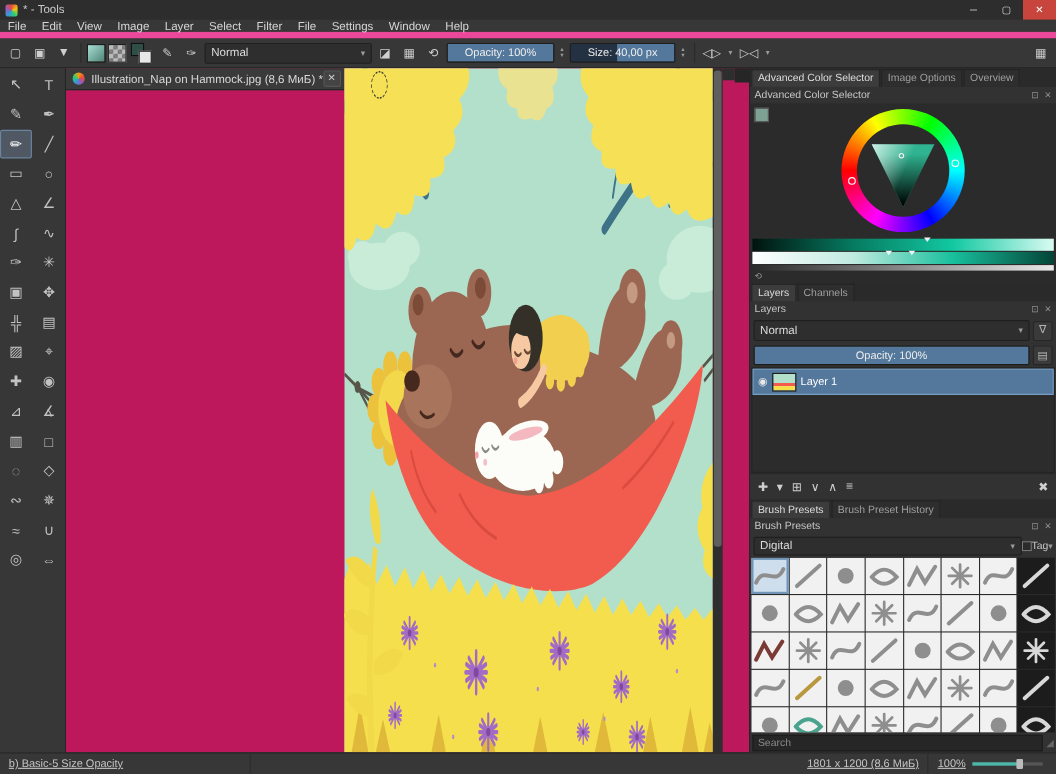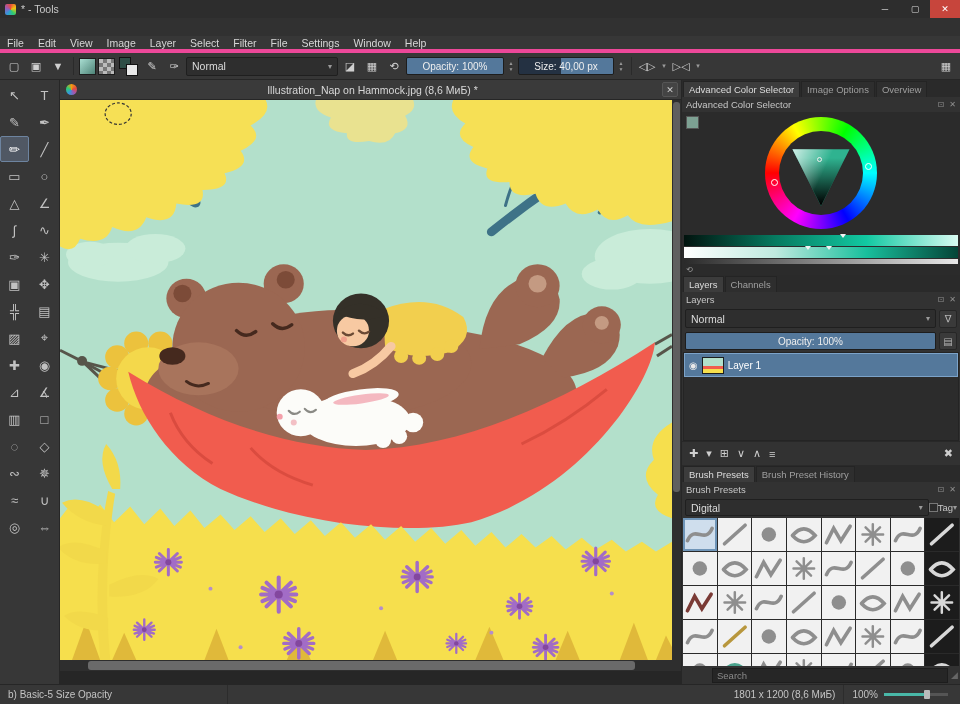--- a/index.html
+++ b/index.html
@@ -9,21 +9,21 @@
 
   
   .titlebar{height:18px;background:#2d2d2d;display:flex;align-items:center;color:#c9c9c9;font-size:10.5px;flex:0 0 18px;}
   .app-icon{width:11px;height:11px;margin:0 5px 0 5px;border-radius:2px;
     background:conic-gradient(#e74c3c,#f1c40f,#2ecc71,#3498db,#9b59b6,#e74c3c);}
   .titlebar .tspacer{flex:1;}
   .win-btn{width:30px;height:18px;display:flex;align-items:center;justify-content:center;color:#ddd;font-size:9px;}
   .win-btn.close{background:#c7453c;color:#fff;}
 
   
-  .menubar{height:17px;background:#373737;display:flex;align-items:center;font-size:10.5px;color:#d6d6d6;border-bottom:4px solid #ec4899;flex:0 0 17px;margin-top:18px;}
+  .menubar{height:17px;background:#373737;display:flex;align-items:center;font-size:10.5px;color:#d6d6d6;border-bottom:6px solid #ec4899;flex:0 0 17px;}
   .menu-item{padding:0 7px;height:100%;display:flex;align-items:center;}
 
   
   .toolbar{height:27px;background:#373737;display:flex;align-items:center;padding:0 4px;gap:2px;border-bottom:1px solid #262626;flex:0 0 27px;}
   .tb-btn{min-width:20px;height:20px;display:flex;align-items:center;justify-content:center;color:#cfcfcf;font-size:11px;border-radius:2px;}
   .tb-btn.small{min-width:10px;font-size:7px;color:#9a9a9a;}
   .tb-sep{width:1px;height:18px;background:#2a2a2a;margin:0 3px;}
   .swatch{width:17px;height:17px;border:1px solid #1d1d1d;}
   .swatch.checker{background-image:linear-gradient(45deg,#777 25%,transparent 25%,transparent 75%,#777 75%),linear-gradient(45deg,#777 25%,transparent 25%,transparent 75%,#777 75%);background-position:0 0,4px 4px;background-size:8px 8px;background-color:#bbb;}
   .fgbg{width:19px;height:19px;position:relative;margin:0 2px;}
@@ -36,21 +36,21 @@
   .slider span{position:relative;z-index:1;white-space:nowrap;}
   .spin{width:10px;height:18px;display:flex;flex-direction:column;align-items:center;justify-content:center;color:#9a9a9a;font-size:5px;line-height:6px;}
 
   
   .main{flex:1;display:flex;min-height:0;}
 
   .toolbox{width:60px;background:#373737;border-right:1px solid #262626;display:grid;grid-template-columns:repeat(2,1fr);align-content:start;padding-top:2px;gap:1px;}
   .tool{height:26px;display:flex;align-items:center;justify-content:center;color:#c2c2c2;font-size:13px;}
   .tool.sel{background:#505864;border:1px solid #6d84a0;border-radius:2px;color:#fff;}
 
-  .canvas-region{flex:1;display:flex;flex-direction:column;min-width:0;background:#be185d;}
+  .canvas-region{flex:1;display:flex;flex-direction:row;min-width:0;background:#be185d;}
   .doc-tabbar{height:20px;background:#3a3a3a;display:flex;align-items:center;border-bottom:1px solid #262626;color:#d8d8d8;font-size:10.5px;flex:0 0 20px;}
   .doc-icon{width:11px;height:11px;border-radius:50%;margin:0 6px;background:conic-gradient(#f39c12,#e74c3c,#9b59b6,#3498db,#2ecc71,#f39c12);}
   .doc-title{flex:1;text-align:center;white-space:nowrap;overflow:hidden;}
   .doc-close{width:16px;height:15px;margin-right:3px;display:flex;align-items:center;justify-content:center;border:1px solid #555;color:#ccc;font-size:9px;background:#444;border-radius:2px;}
   .canvas-row{flex:1;display:flex;min-height:0;}
   .canvas{flex:1;min-width:0;}
   .canvas svg{display:block;width:100%;height:100%;}
   .vscroll{width:9px;background:#2e2e2e;position:relative;}
   .vscroll .handle{position:absolute;top:2px;bottom:30%;left:1px;right:1px;background:#5f5f5f;border-radius:3px;}
   .hscroll{height:11px;background:#2e2e2e;position:relative;flex:0 0 11px;}
@@ -103,28 +103,28 @@
   .filter-row .combo{flex:1;height:17px;}
   .cb{width:9px;height:9px;border:1px solid #777;background:#2b2b2b;}
   .tag-label{font-size:9.5px;color:#c6c6c6;}
 
   .brush-grid{flex:1.7;margin:0 1px;background:#2a2a2a;display:grid;grid-template-columns:repeat(8,1fr);grid-auto-rows:33px;gap:1px;overflow:hidden;min-height:0;}
   .bcell{background:#f1f1f1;}
   .bcell svg{width:100%;height:100%;display:block;}
   .bcell.dark{background:#1c1c1c;}
   .bcell.sel{outline:2px solid #6f95b8;outline-offset:-2px;background:#cfdeed;}
 
-  .search-row{height:18px;display:flex;align-items:center;background:#323232;padding:1px 2px;gap:3px;flex:0 0 18px;margin-left:28px;}
+  .search-row{height:18px;display:flex;align-items:center;background:#323232;padding:1px 2px;gap:3px;flex:0 0 18px;}
   .search-input{flex:1;height:15px;background:#262626;border:1px solid #1d1d1d;color:#bdbdbd;font-size:9.5px;padding:0 4px;outline:none;font-family:inherit;}
   .search-input::placeholder{color:#8a8a8a;}
   .grip{color:#666;font-size:9px;}
 
   
   .statusbar{height:20px;background:#373737;border-top:1px solid #262626;display:flex;align-items:center;font-size:10px;color:#c4c4c4;flex:0 0 20px;}
-  .sb-seg{padding:0 8px;height:100%;display:flex;align-items:center;border-right:1px solid #2c2c2c;white-space:nowrap;}
+  .sb-seg{padding:0 8px;height:100%;display:flex;align-items:center;border-right:1px solid #2c2c2c;white-space:nowrap;text-decoration:underline;}
   .sb-brush{width:228px;flex:0 0 228px;}
   .sb-spacer{flex:1;border:none;}
   .sb-zoom{border-right:none;gap:6px;flex:0 0 auto;padding-right:12px;}
   .zslider{width:64px;height:3px;background:#555;position:relative;}
   .zfill{width:67%;height:100%;background:#49b8a8;}
   .zhandle{position:absolute;left:calc(67% - 3px);top:-3px;width:6px;height:9px;background:#bbb;border-radius:1px;}
 </style>
 </head>
 <body>
 

